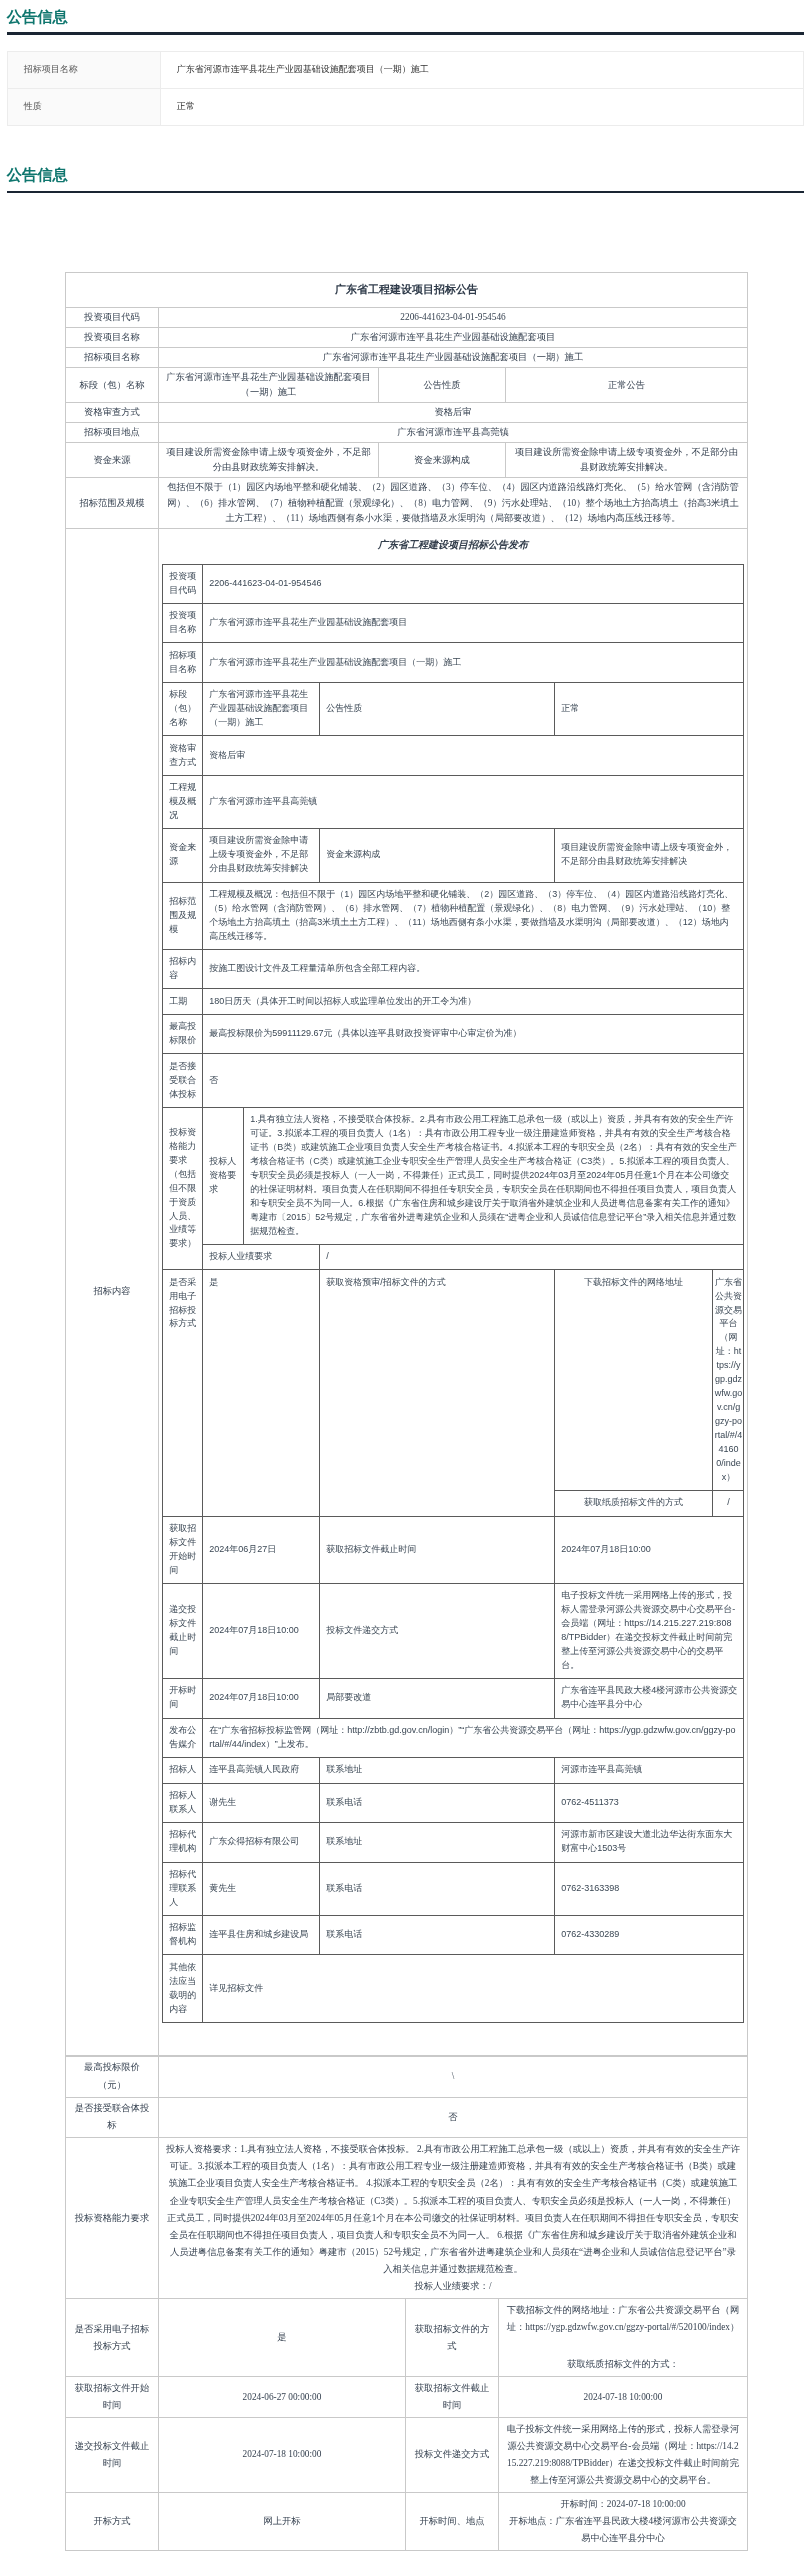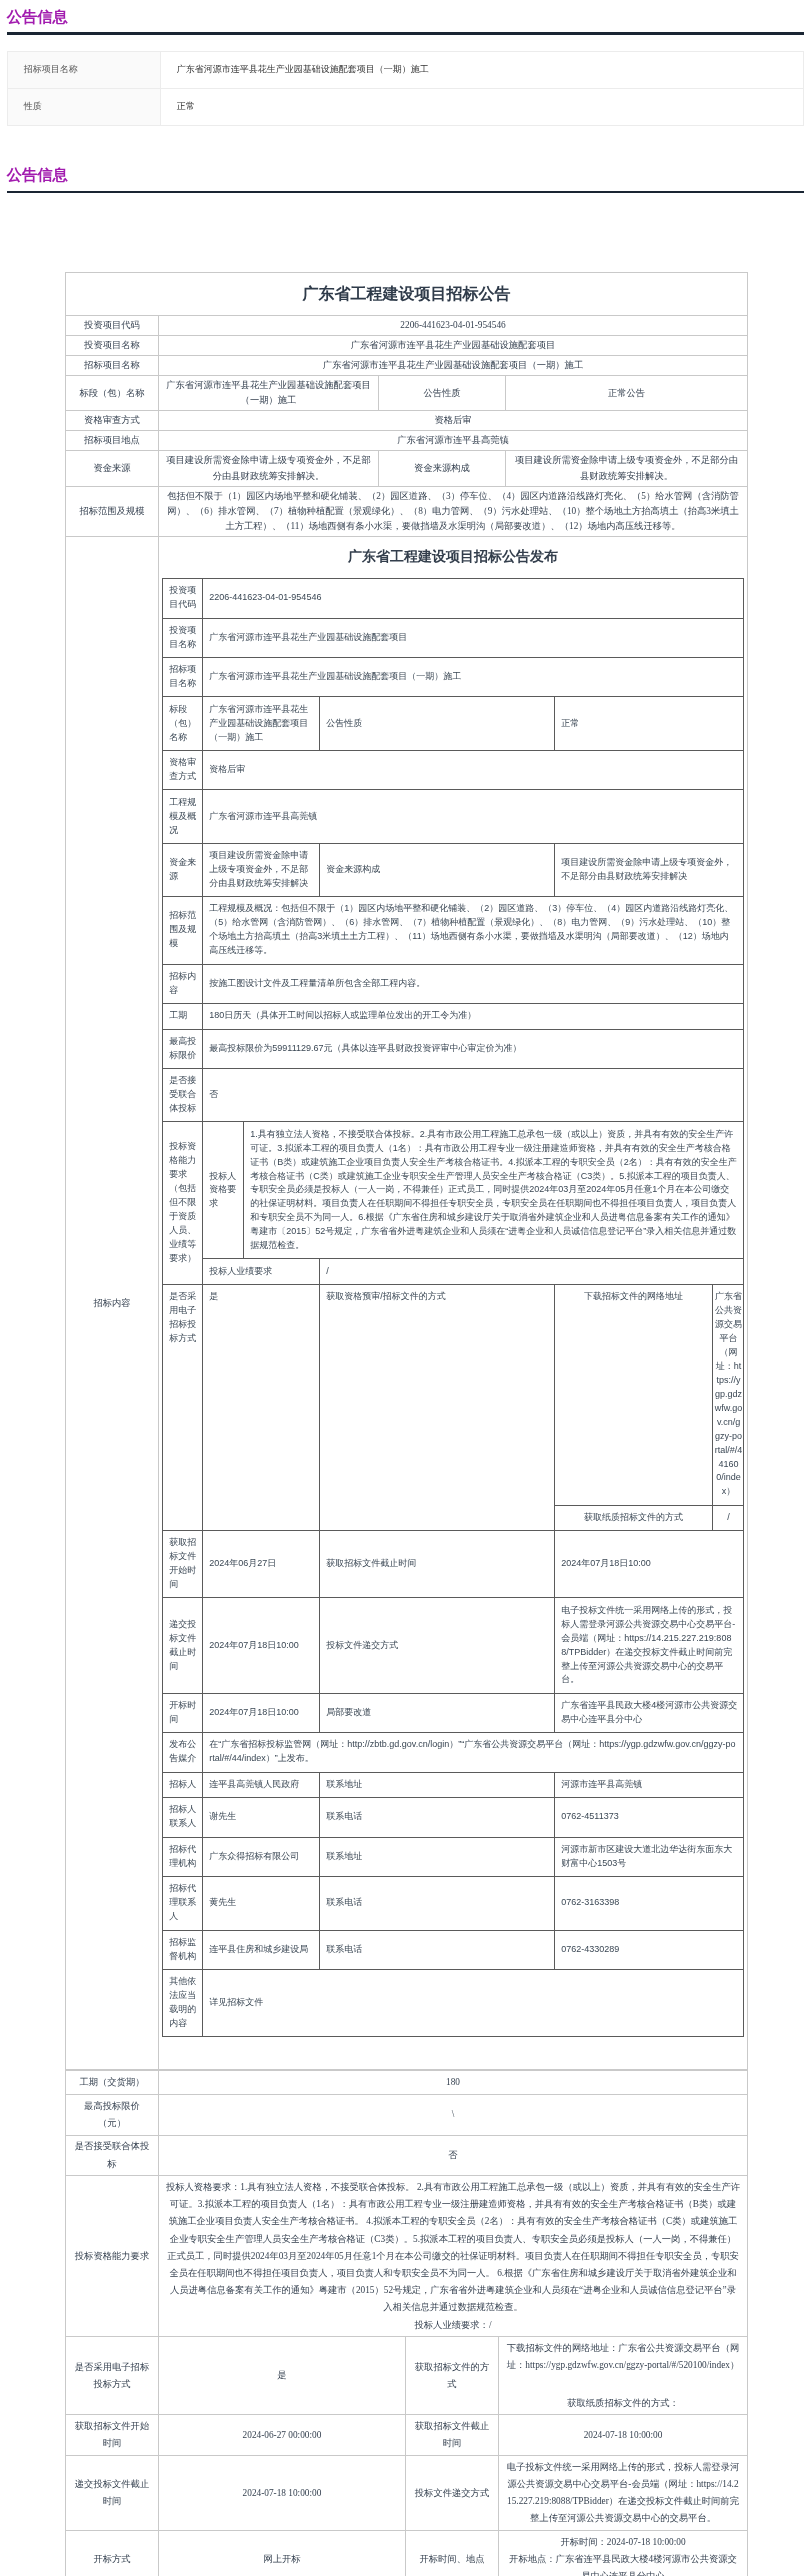--- a/index.html
+++ b/index.html
@@ -1,43 +1,43 @@
 <!DOCTYPE html>
 <html style="font-size:10.7px"><head>
 <meta charset="utf-8">
 <style>
   html,body{margin:0;padding:0;background:#fff;}
   body{width:811px;min-height:2576px;font-family:"Liberation Sans",sans-serif;color:#333;}
   .page{position:relative;width:811px;}
 
   
   .sect-head{padding:8px 6.7px 0 6.7px;}
-  .sect-title{font-size:15.3px;font-weight:700;color:#a21caf;margin:0 0 6px 0;line-height:1.2;}
+  .sect-title{font-size:15.3px;font-weight:700;color:#0f766e;margin:0 0 6px 0;line-height:1.2;}
   .rule{height:2.7px;background:#1a2533;}
 
   
   .info-table{border-collapse:collapse;table-layout:fixed;width:797px;margin:16px 6.7px 0 6.7px;
     font-size:9px;color:#333;border:0.7px solid #ececec;}
   .info-table td{border:0.7px solid #ececec;padding:11.3px 16px;line-height:1.5;}
   .info-table td.lbl{width:120px;background:#fafafa;color:#555;}
 
   .gap-after-head{height:79px;}
 
   
   .doc{border-collapse:collapse;table-layout:fixed;width:683px;margin-left:65px;
     font-family:"Liberation Serif",serif;font-size:9.3px;color:#333f4e;}
   .doc td{border:0.7px solid #c9c9c9;padding:2px 5.3px;line-height:1.6;text-align:center;vertical-align:middle;word-break:break-all;}
   .doc td.tl{text-align:left;}
-  .doc .doc-title{font-size:16px;font-weight:700;padding:8px 5.3px;color:#2f3b4a;}
+  .doc .doc-title{font-size:11px;font-weight:700;padding:8px 5.3px;color:#2f3b4a;}
 
   
   .upper td{line-height:1.62;}
   .nest-cell{padding:4px 3.3px 32px 3.3px !important;vertical-align:top;text-align:center;}
-  .inner-title{font-family:"Liberation Sans",sans-serif;font-size:14px;font-weight:700;color:#333e4c;
-    margin:4px 0 10.7px 0;text-align:center;}
+  .inner-title{font-family:"Liberation Sans",sans-serif;font-size:10px;font-weight:700;color:#333e4c;
+    margin:4px 0 10.7px 0;text-align:center;font-style:italic;}
 
   
   .inner{border-collapse:collapse;table-layout:fixed;width:581px;margin:0 auto;
     font-family:"Liberation Sans",sans-serif;font-size:9px;color:#3a4754;}
   .inner td{border:0.7px solid #5a5a5a;padding:5.3px 6px;line-height:1.55;text-align:left;vertical-align:middle;word-break:break-all;}
   .inner td.vtop{vertical-align:top;}
   .inner td.nestwrap{padding:0;vertical-align:top;}
   .nested{border-collapse:collapse;table-layout:fixed;width:100%;}
   .nested td{border:none;padding:5.3px 4px;line-height:1.55;vertical-align:top;text-align:center;word-break:break-all;}
   .nested td+td{border-left:0.7px solid #5a5a5a;padding:5.3px 2px;}
@@ -289,24 +289,20 @@
     </table>
 
   <table class="doc lower">
     <colgroup>
         <col style="width:93px">
         <col style="width:247px">
         <col style="width:93px">
         <col style="width:249px">
       </colgroup>
     <tbody>
-        <tr>
-      <td>工期（交货期）</td>
-      <td colspan="3">180</td>
-    </tr>
     <tr>
       <td>最高投标限价（元）</td>
       <td colspan="3">\</td>
     </tr>
     <tr>
       <td>是否接受联合体投标</td>
       <td colspan="3">否</td>
     </tr>
     <tr>
       <td>投标资格能力要求</td>

